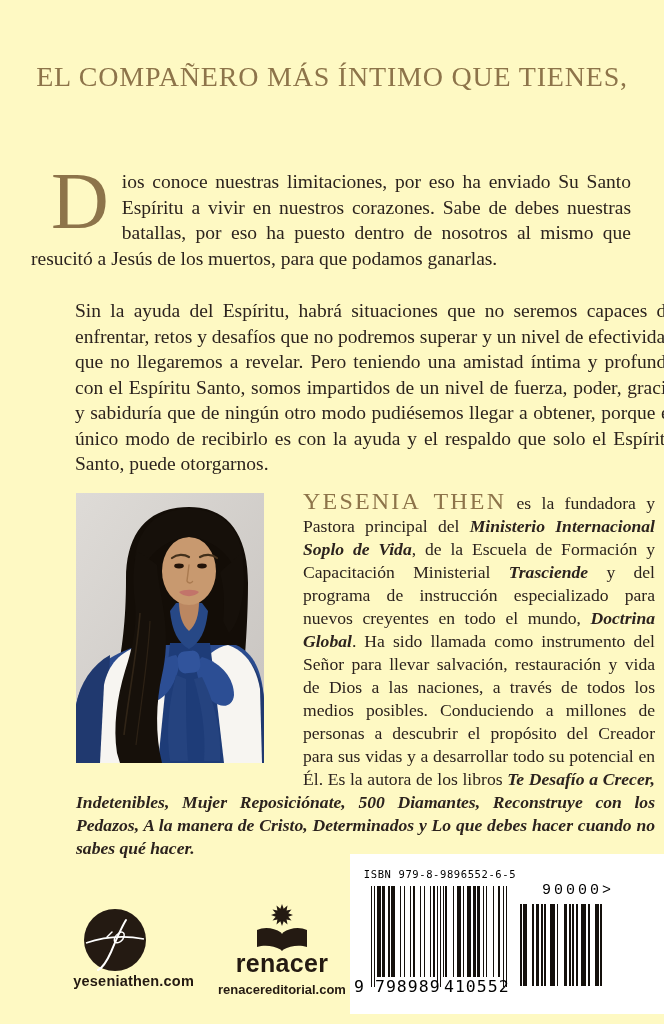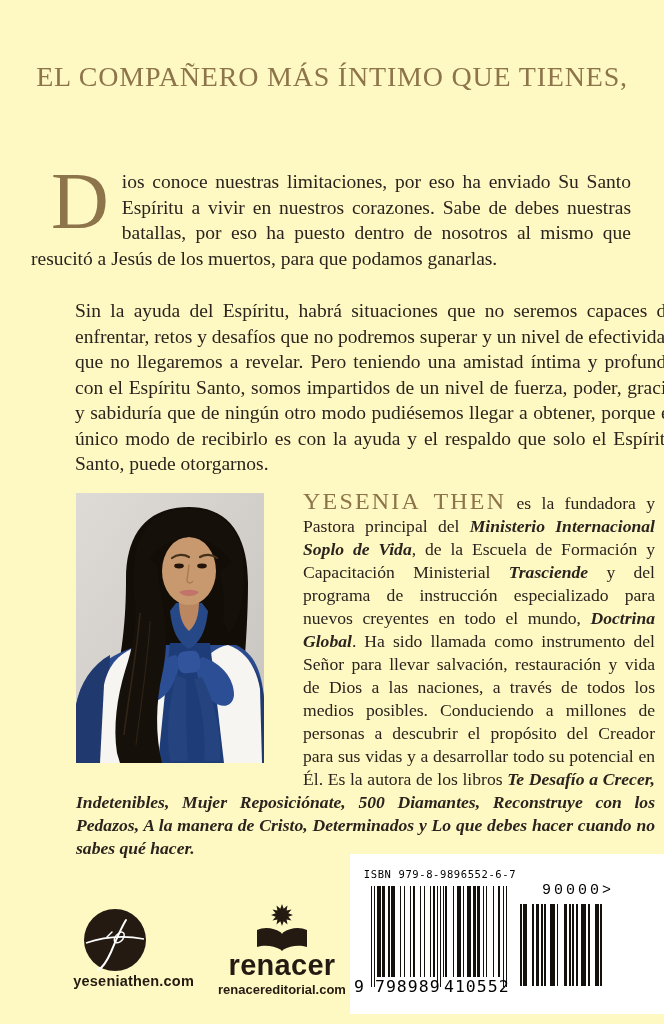--- a/index.html
+++ b/index.html
@@ -31,21 +31,21 @@
 
   .logo-circle { position:absolute; left:83px; top:908px; }
   .site1 {
     position:absolute; left:36px; top:973px; width:158px; text-align:right;
     font-family:"Liberation Sans", sans-serif; font-size:14.5px; font-weight:700;
     color:#241a12; letter-spacing:0.2px;
   }
   .renacer-mark { position:absolute; left:254px; top:903px; }
   .renacer-name {
     position:absolute; left:212px; top:949px; width:140px; text-align:center;
-    font-family:"Liberation Sans", sans-serif; font-size:29px; font-weight:700;
+    font-family:"Liberation Sans", sans-serif; font-size:25px; font-weight:700;
     color:#241a12; letter-spacing:0.3px;
   }
   .site2 {
     position:absolute; left:205px; top:982px; width:154px; text-align:center;
     font-family:"Liberation Sans", sans-serif; font-size:13px; font-weight:700;
     color:#241a12;
   }
   .barcode-box { position:absolute; left:350px; top:854px; width:314px; height:160px; background:#ffffff; }
   .isbn {
     position:absolute; left:12px; top:14px; width:156px; text-align:center;
@@ -128,21 +128,21 @@
   <div class="site1">yeseniathen.com</div>
 
   <svg class="renacer-mark" width="56" height="50" viewBox="0 0 56 50">
     <polygon fill="#241a12" points="28,1 29.7,5.7 33.5,2.5 32.6,7.4 37.5,6.5 34.3,10.3 39,12 34.3,13.7 37.5,17.5 32.6,16.6 33.5,21.5 29.7,18.3 28,23 26.3,18.3 22.5,21.5 23.4,16.6 18.5,17.5 21.7,13.7 17,12 21.7,10.3 18.5,6.5 23.4,7.4 22.5,2.5 26.3,5.7"></polygon>
     <path fill="#241a12" d="M3,27 C10,23.5 20,24.5 27,29.5 L28,31 L29,29.5 C36,24.5 46,23.5 53,27 L53,44 C46,41.5 36,42.5 29.5,46.5 L28,48 L26.5,46.5 C20,42.5 10,41.5 3,44 Z"></path>
   </svg>
   <div class="renacer-name">renacer</div>
   <div class="site2">renacereditorial.com</div>
 
   <div class="barcode-box">
-    <div class="isbn">ISBN 979-8-9896552-6-7</div>
+    <div class="isbn">ISBN 979-8-9896552-6-5</div>
     <svg class="ean bars" viewBox="0 0 95 71" preserveAspectRatio="none">
         <rect x="0" y="0" width="1" height="71"></rect>
         <rect x="2" y="0" width="1" height="71"></rect>
         <rect x="4" y="0" width="1" height="64"></rect>
         <rect x="5" y="0" width="1" height="64"></rect>
         <rect x="6" y="0" width="1" height="64"></rect>
         <rect x="8" y="0" width="1" height="64"></rect>
         <rect x="9" y="0" width="1" height="64"></rect>
         <rect x="12" y="0" width="1" height="64"></rect>
         <rect x="14" y="0" width="1" height="64"></rect>

